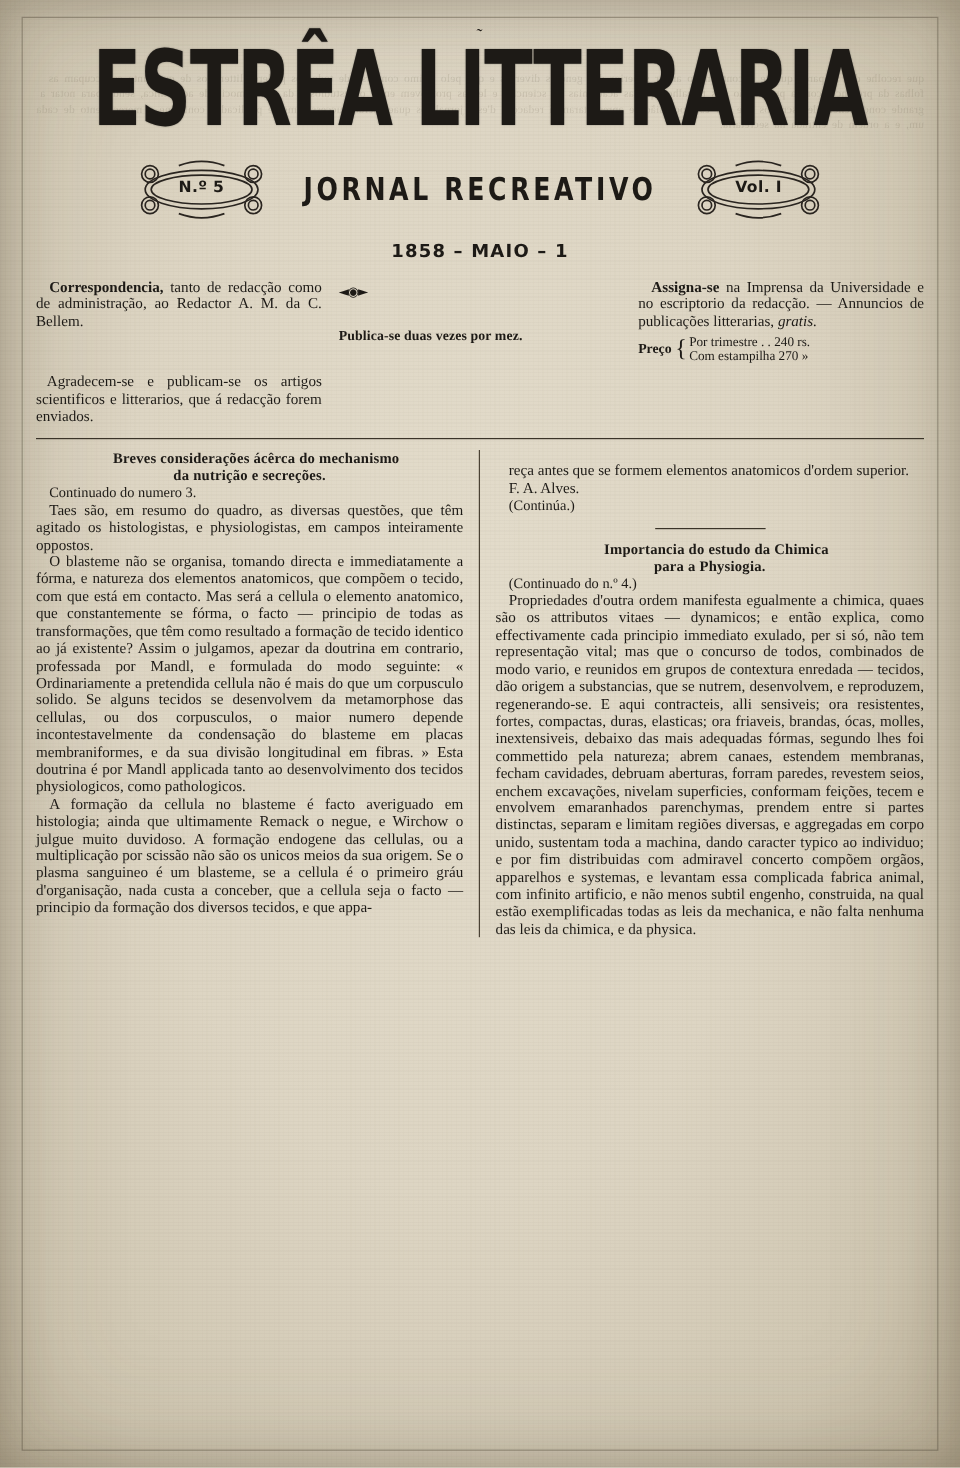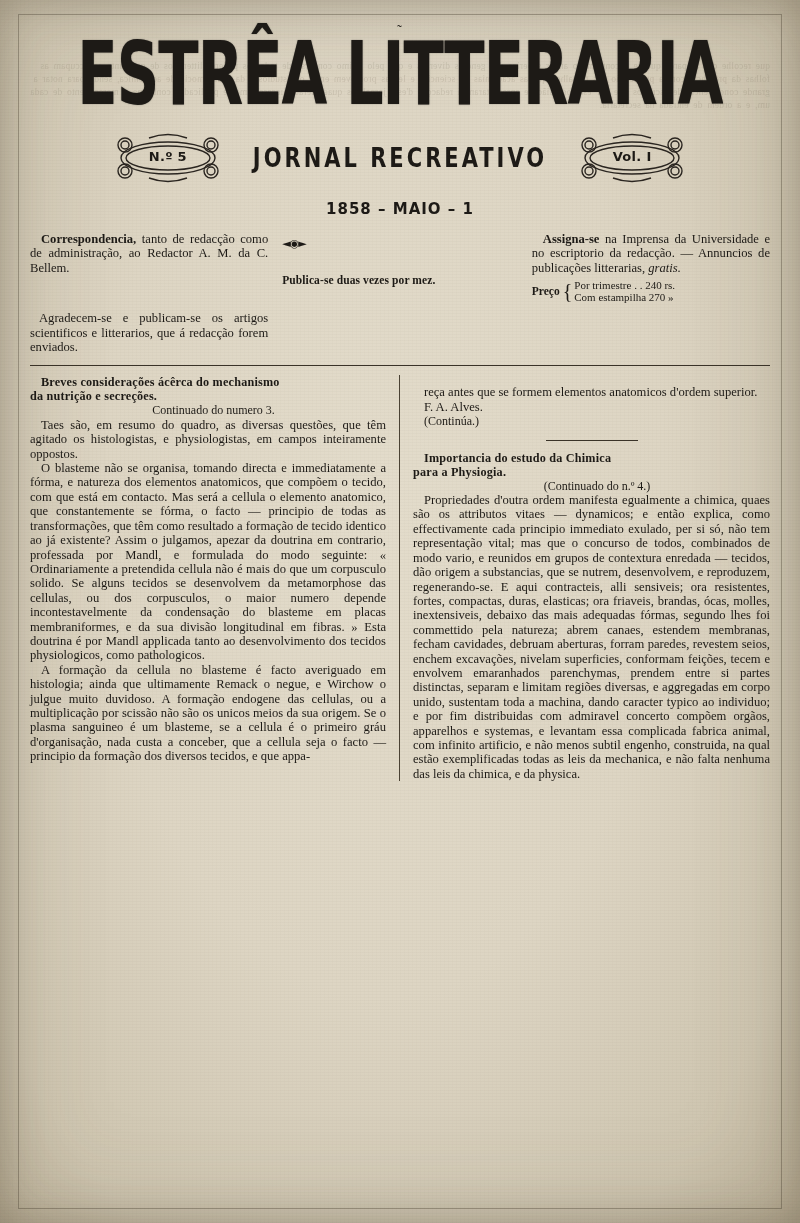--- a/index.html
+++ b/index.html
@@ -150,29 +150,30 @@
     box-sizing:border-box;
     font-size:12.6px;
     line-height:14.4px;
     text-align:justify;
     hyphens:none;
   }
   .col.left{padding-right:13px;border-right:1px solid #4a4234;}
   .col.right{padding-left:13px;margin-top:10px;}
   .col p{margin:0;text-indent:11px;}
   .headline{
+    text-align:center;
     font-weight:bold;
     font-size:12.2px;
     line-height:14px;
     margin:0 0 9px 0;
     text-indent:0;
     letter-spacing:.2px;
   }
   .sub-note{
-    text-align:center;
+    text-align:left;
     font-size:12px;
     margin:9px 0 8px 0;
     text-indent:0;
   }
   .sig{text-align:left;text-indent:0;}
   .contin{text-indent:0;margin-top:1px;font-size:12px;}
   .shortrule{
     width:92px;height:0;border:0;border-top:1px solid #3a3328;
     margin:11px auto 10px auto;
   }

